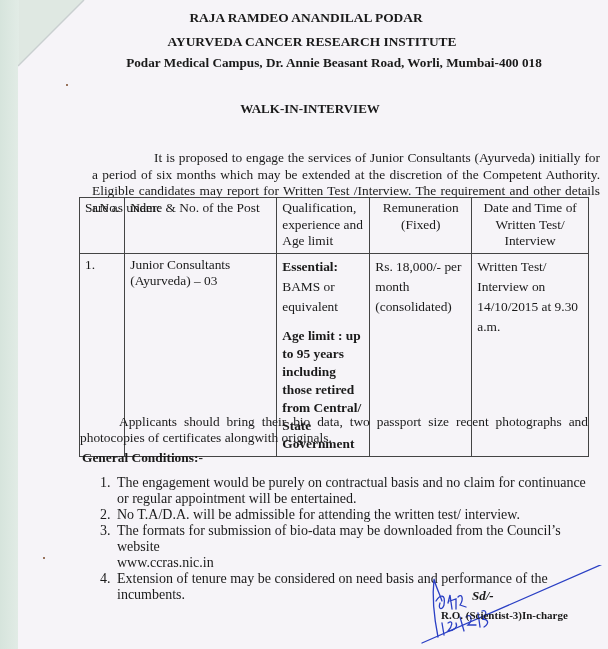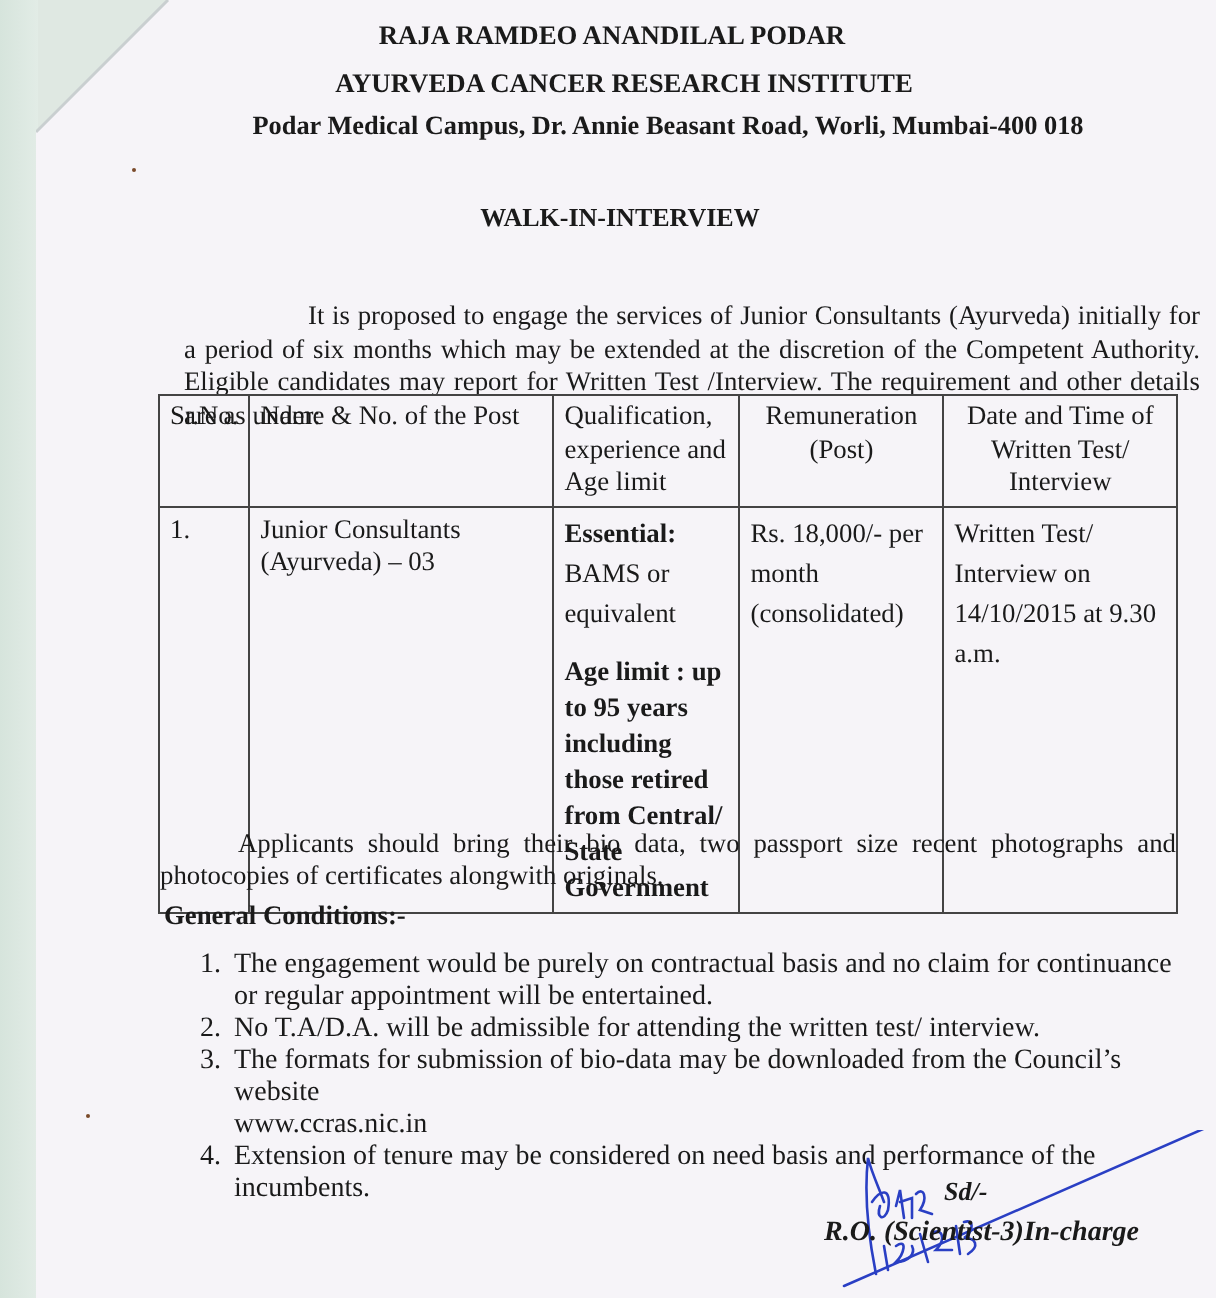--- a/index.html
+++ b/index.html
@@ -59,21 +59,21 @@
     .applicants .indent { display: inline-block; width: 39px; }
     .gc-title { position: absolute; left: 82px; top: 450px; font-weight: bold; font-size: 13.4px; }
     ol.conds {
       position: absolute; left: 95px; top: 475px; width: 480px; margin: 0; padding: 0 0 0 19px;
       font-size: 14px; line-height: 16px;
     }
     ol.conds li { padding-left: 3px; }
     .link { color: #1a1a1a; }
 
     .sd { position: absolute; left: 472px; top: 588px; font-weight: bold; font-size: 13px; font-style: italic; }
-    .ro { position: absolute; left: 412px; top: 609px; font-weight: bold; font-size: 14px; font-style: italic; }
+    .ro { position: absolute; left: 441px; top: 609px; font-weight: bold; font-size: 11px; }
     .signature { position: absolute; left: 420px; top: 565px; width: 200px; height: 84px; }
     .speck { position: absolute; width: 2px; height: 2px; background: #7a4a2a; border-radius: 1px; }
   </style>
 </head>
 <body>
 
 <div class="bg-strip"></div>
 <div class="page"></div>
 <svg class="fold-edge" viewBox="0 0 94 94">
   <line x1="0" y1="66" x2="66" y2="0" stroke="#c9cfd0" stroke-width="1.5"></line>
@@ -89,21 +89,21 @@
 <div class="t title">WALK-IN-INTERVIEW</div>
 
 <div class="para"><span class="indent"></span><span>It is proposed to engage the services of Junior Consultants (Ayurveda) initially for a period of six months which may be extended at the discretion of the Competent Authority. Eligible candidates may report for Written Test /Interview.  The requirement and other details are as under:</span></div>
 
 <table class="posts">
   <tbody>
       <tr class="head">
     <td class="c1">Sr.No.</td>
     <td class="c2">Name  &amp; No. of the Post</td>
     <td class="c3">Qualification, experience and Age limit</td>
-    <td class="c4 center">Remuneration (Post)</td>
+    <td class="c4 center">Remuneration (Fixed)</td>
     <td class="center">Date and Time of Written Test/ Interview</td>
   </tr>
   <tr class="row">
     <td>1.</td>
     <td>Junior Consultants (Ayurveda) – 03</td>
     <td>
       <div class="qual-label qual-line">Essential:</div>
       <div class="qual-line">BAMS or equivalent</div>
       <div class="age-limit">Age limit : up to 95 years including those retired from Central/ State Government</div>
     </td>

